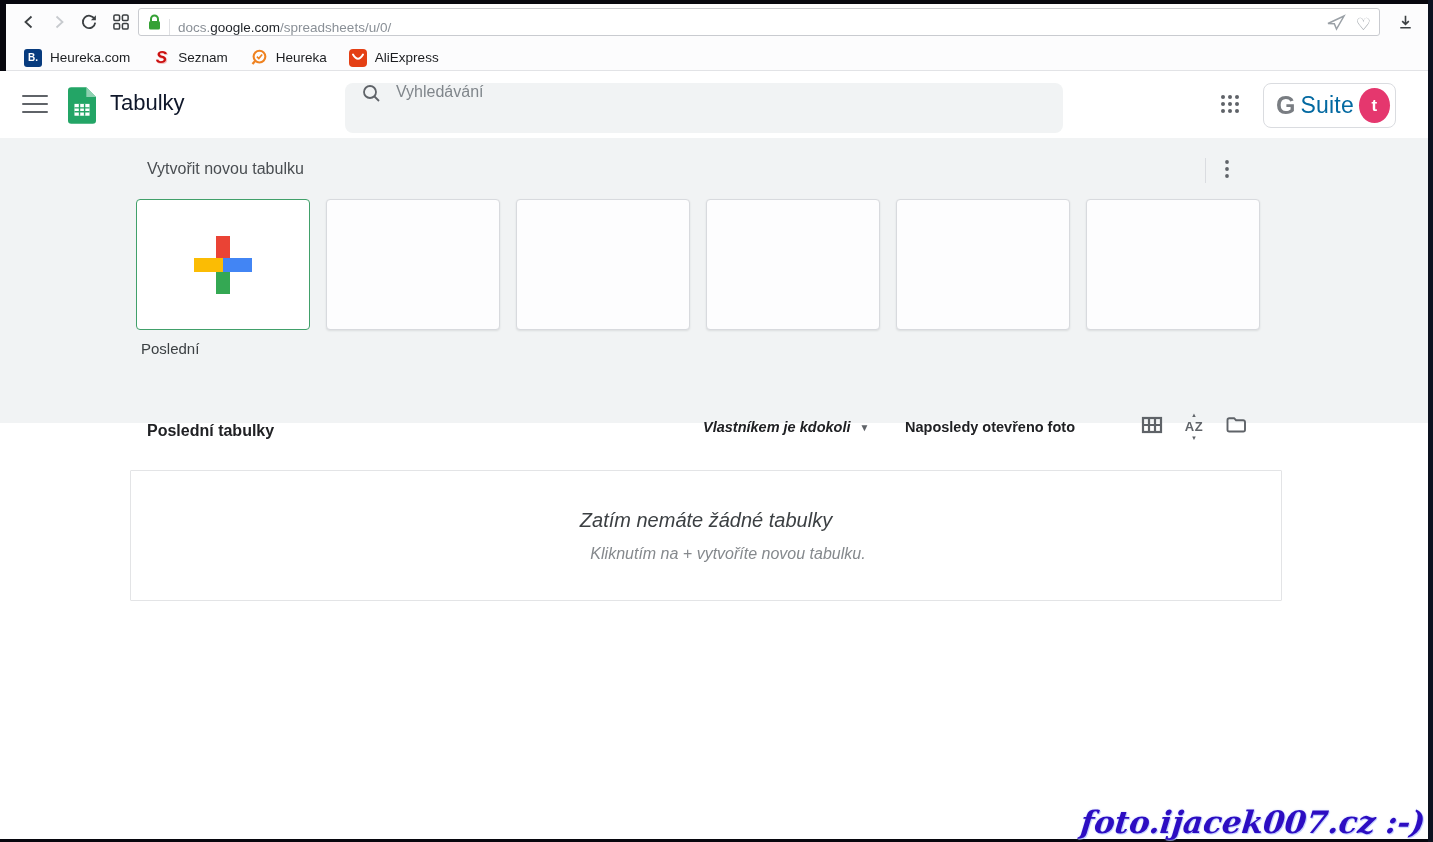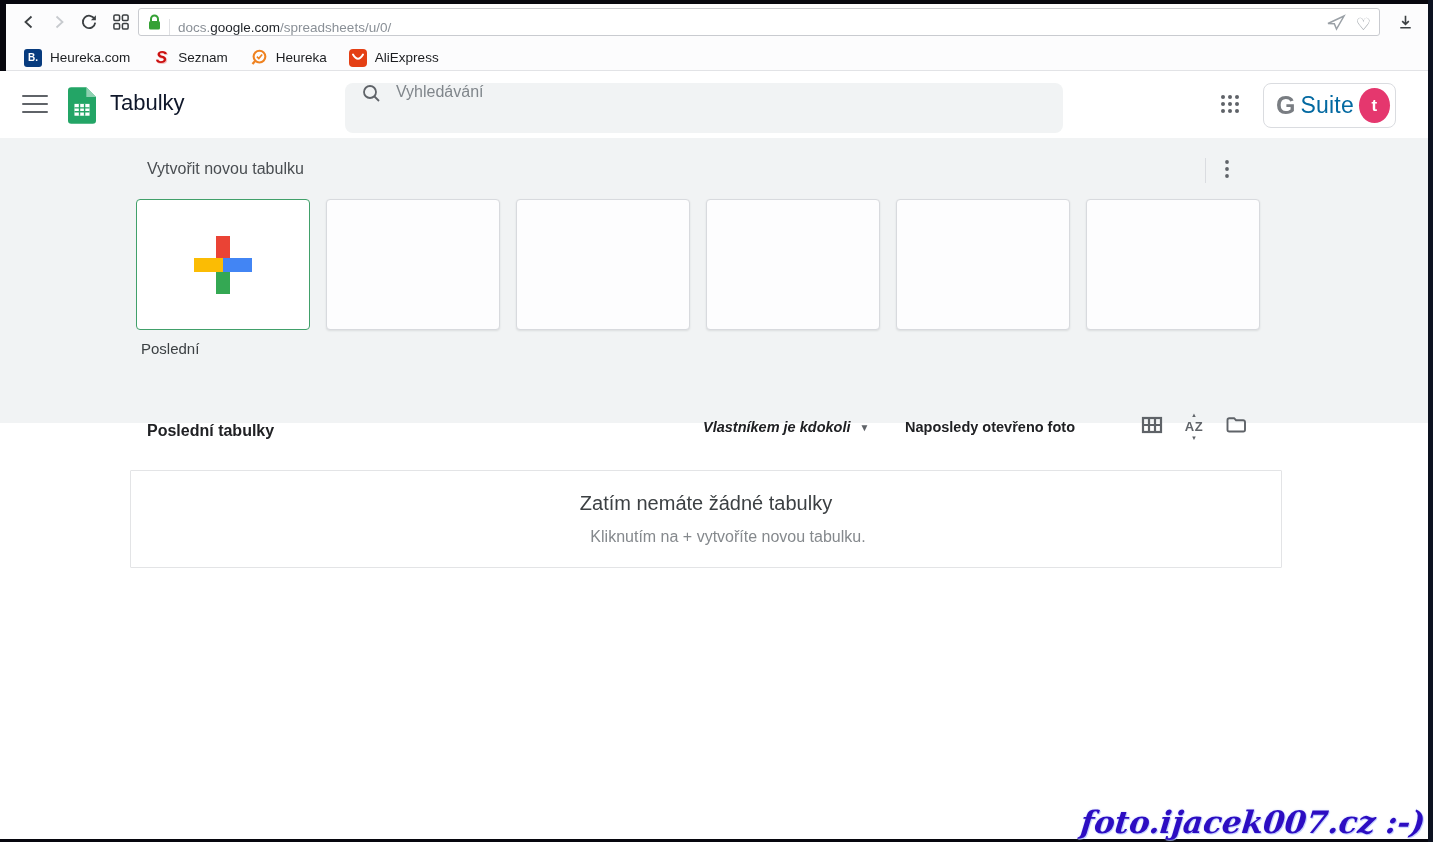--- a/index.html
+++ b/index.html
@@ -97,23 +97,23 @@
   .filter-owner .lbl, .filter-view { font-size:14.5px; font-weight:bold; color:#202124; }
   .caret { font-size:10px; color:#5f6368; }
   .filter-view { position:absolute; left:905px; top:419px; cursor:pointer; }
   .icon-btn { position:absolute; top:415px; width:26px; height:26px; display:flex; align-items:flex-start; justify-content:center; color:#5f6368; cursor:pointer; }
   .az-icon { position:relative; width:24px; height:24px; color:#5f6368; }
   .az-letters { position:absolute; left:0; top:4px; width:24px; text-align:center; font-size:13px; font-weight:bold; letter-spacing:0.5px; }
   .az-up   { position:absolute; left:9px; top:-3px; font-size:6px; }
   .az-down { position:absolute; left:9px; bottom:-2px; font-size:6px; }
 
   .empty-box {
-    position:absolute; left:130px; top:470px; width:1152px; height:98px;
+    position:absolute; left:130px; top:470px; width:1152px; height:131px;
     background:#fff; border:1px solid #e3e4e6; border-radius:1px;
-    display:flex; flex-direction:column; align-items:center; justify-content:center; gap:13px;
+    display:flex; flex-direction:column; align-items:center; justify-content:center; gap:13px;font-style:italic;
   }
   .empty-title { font-size:20px; color:#3c4043; }
   .empty-sub { font-size:16px; color:#85898d;margin-left:44px; }
 
   .watermark {
     position:absolute; right:8px; bottom:2px; z-index:60;
     font-family:"DejaVu Serif", serif; font-style:italic; font-weight:bold;
     font-size:31px; color:#2c0dc2; letter-spacing:0px; transform:skewX(-6deg);
     text-shadow:0 0 2px rgba(190,205,255,.9), 1px 1px 0 rgba(160,180,255,.6);
   }

